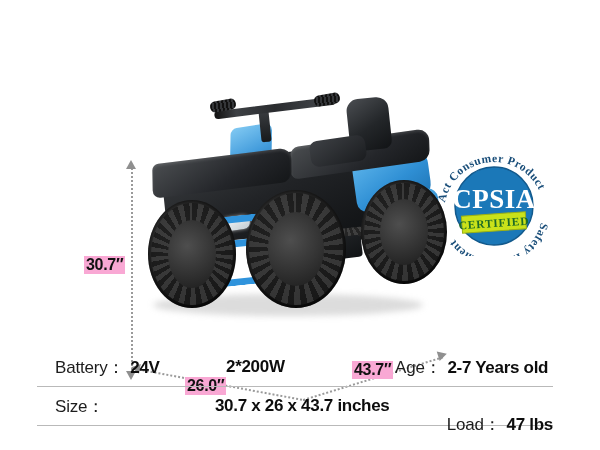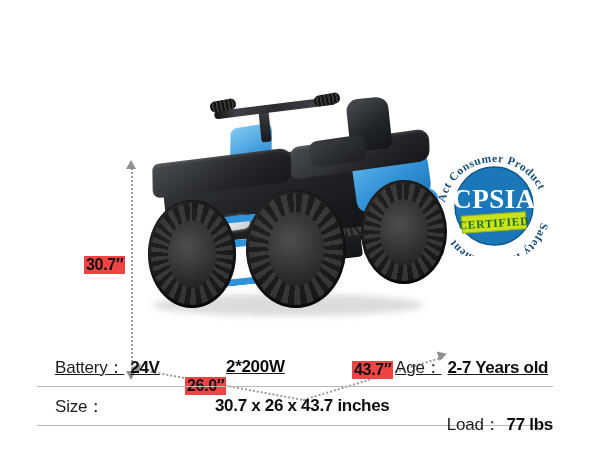--- a/index.html
+++ b/index.html
@@ -63,21 +63,21 @@
     left:438px;top:278px;
     border-top:5px solid transparent;border-bottom:5px solid transparent;
     border-left:9px solid #8f8f8f;
     transform:rotate(-17deg);
   }
 
   .dim-label{
     position:absolute;
     font-size:16px;font-weight:bold;color:#121212;
     white-space:nowrap;letter-spacing:-0.3px;
-    background:#ef4444;padding:0 2px;
+    background:#f9a8d4;padding:0 2px;
   }
   .lbl-h{left:84px;top:184px;}
   .lbl-w{left:185px;top:305px;}
   .lbl-l{left:352px;top:289px;}
 
   
   .atv{position:absolute;left:118px;top:10px;width:340px;height:245px;}
   .sh{position:absolute;border-radius:50%;background:rgba(140,140,140,.30);filter:blur(3px);}
   .ground-shadow{left:35px;top:212px;width:270px;height:22px;}
 
@@ -219,21 +219,21 @@
   .badge{position:absolute;left:424px;top:78px;width:140px;height:106px;}
   .badge svg{display:block;}
 
   
   .spec{position:absolute;left:37px;top:348px;width:516px;}
   .spec-row{
     display:flex;align-items:center;
     height:38px;
     border-bottom:1px solid #b9b9b9;
   }
-  .spec-row.first{border-bottom:1px solid #b9b9b9;text-decoration:underline;}
+  .spec-row.first{border-bottom:1px solid #b9b9b9;}
   .cell{display:flex;align-items:baseline;white-space:nowrap;}
   .k{font-size:17px;font-weight:normal;color:#1d1d1d;letter-spacing:-.2px;}
   .v{font-size:17px;font-weight:bold;color:#0d0d0d;letter-spacing:-.3px;margin-left:6px;}
   .c-battery{width:165px;padding-left:18px;}
   .c-motor{width:175px;}
   .c-age{flex:1;}
   .c-size{width:165px;padding-left:18px;text-align:center;}
   .c-sizev{width:255px;}
   .c-load{flex:1;margin-top:36px;}
 </style>
@@ -344,19 +344,19 @@
 
     <div class="spec-row">
       <div class="cell c-size">
         <span class="k">Size：</span>
       </div>
       <div class="cell c-sizev">
         <span class="v">30.7 x 26 x 43.7 inches</span>
       </div>
       <div class="cell c-load">
         <span class="k">Load：</span>
-        <span class="v">77 lbs</span>
+        <span class="v">47 lbs</span>
       </div>
     </div>
 
   </div>
 
 </div>
 
 </body></html>

